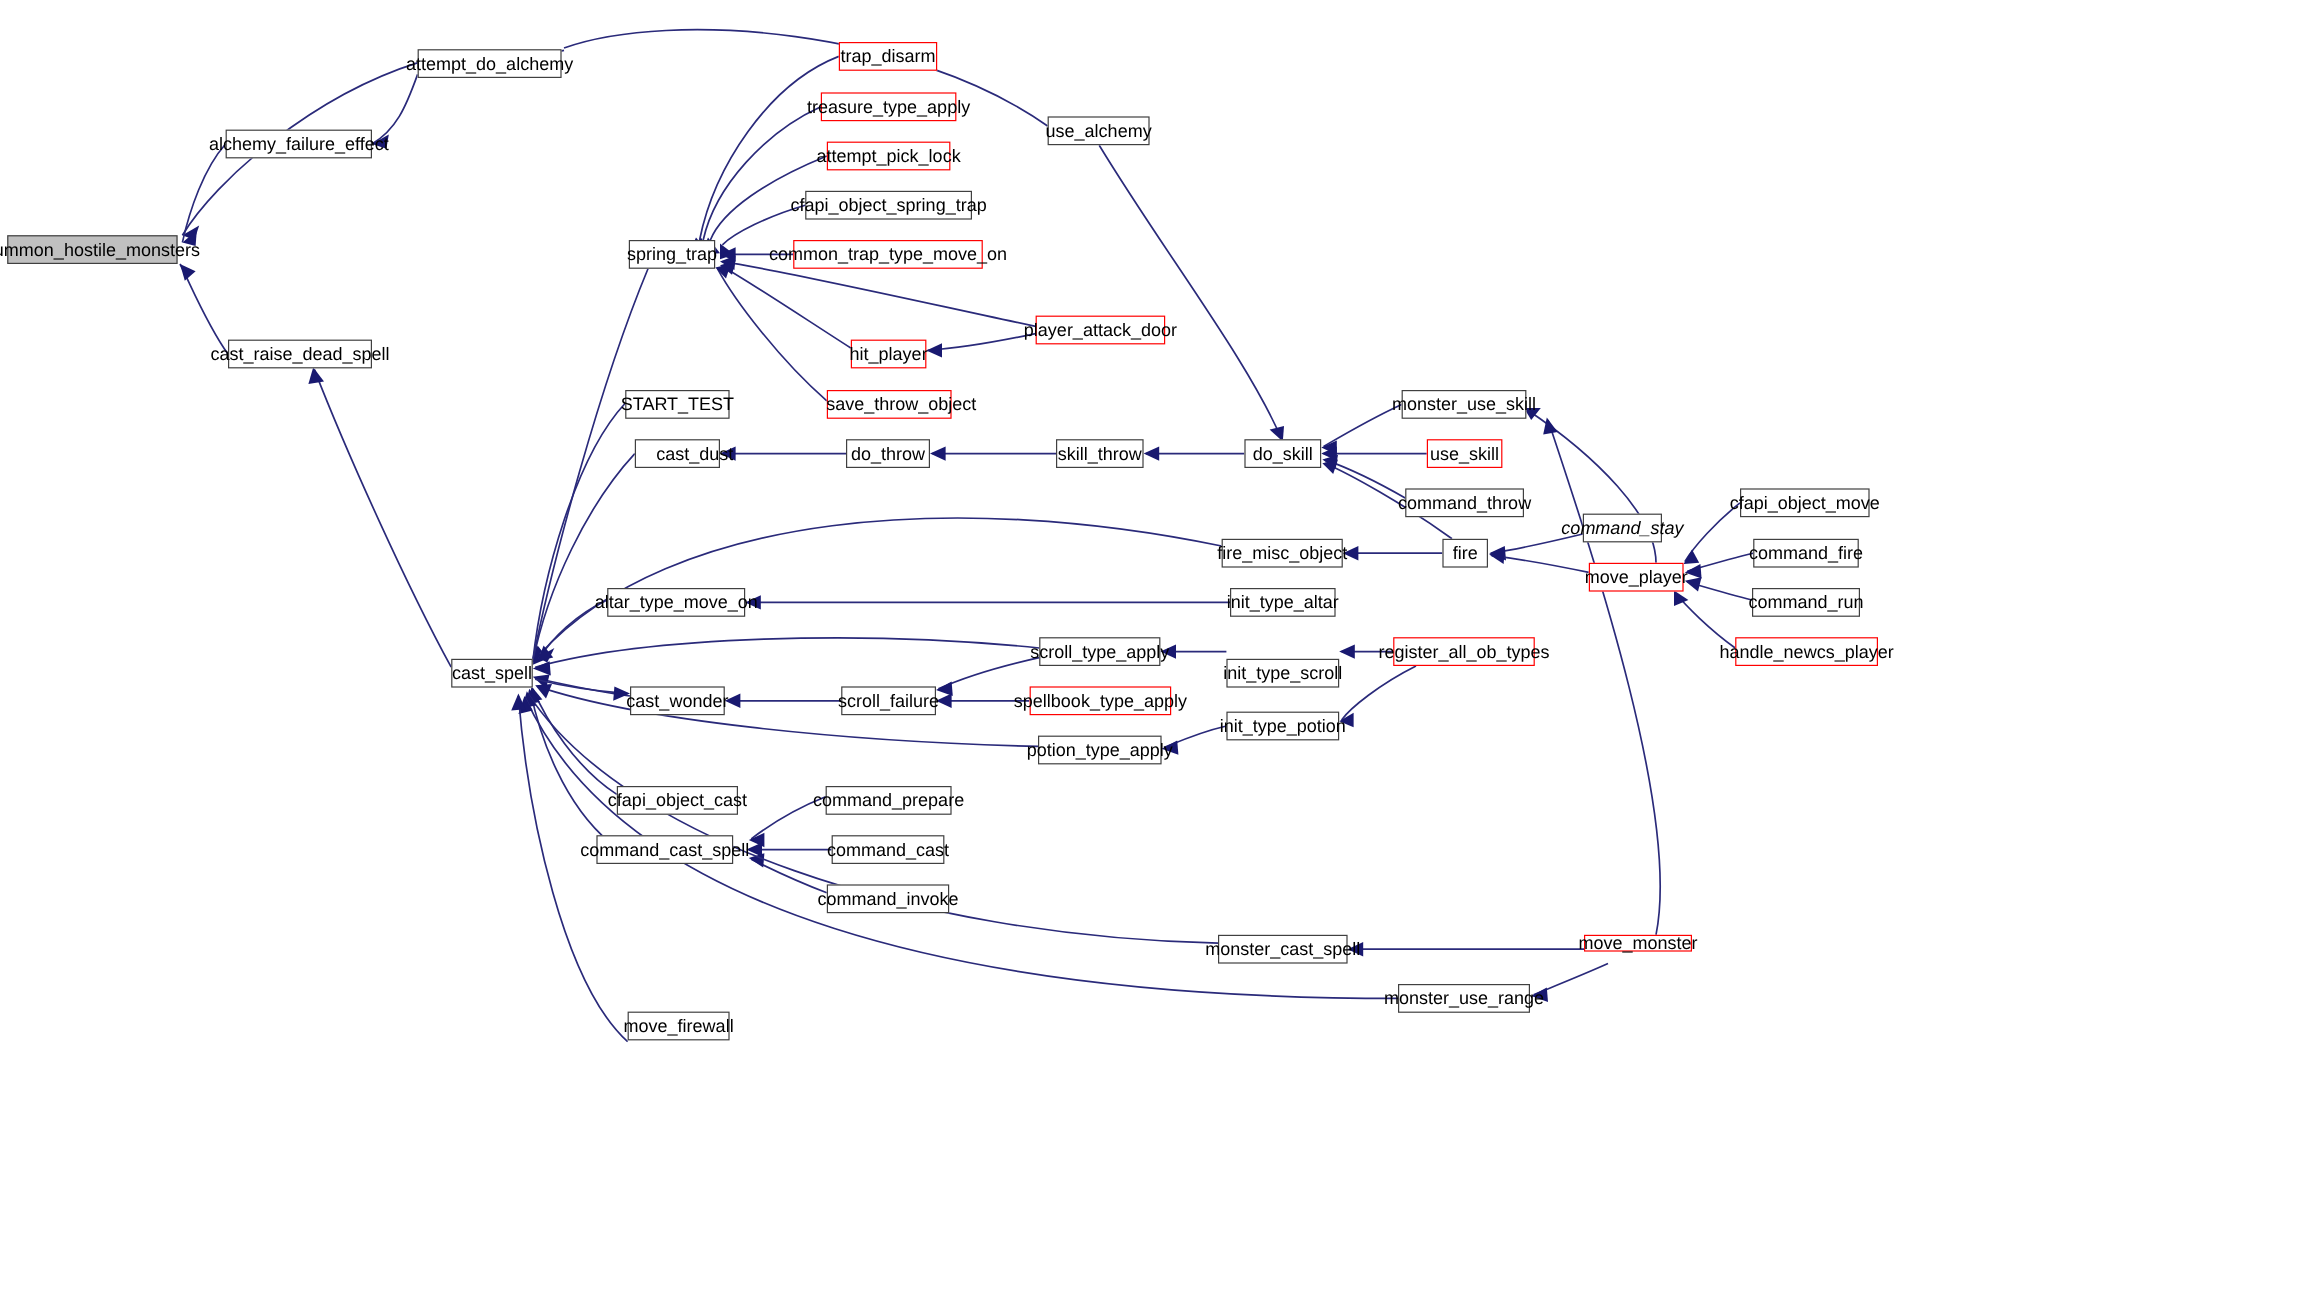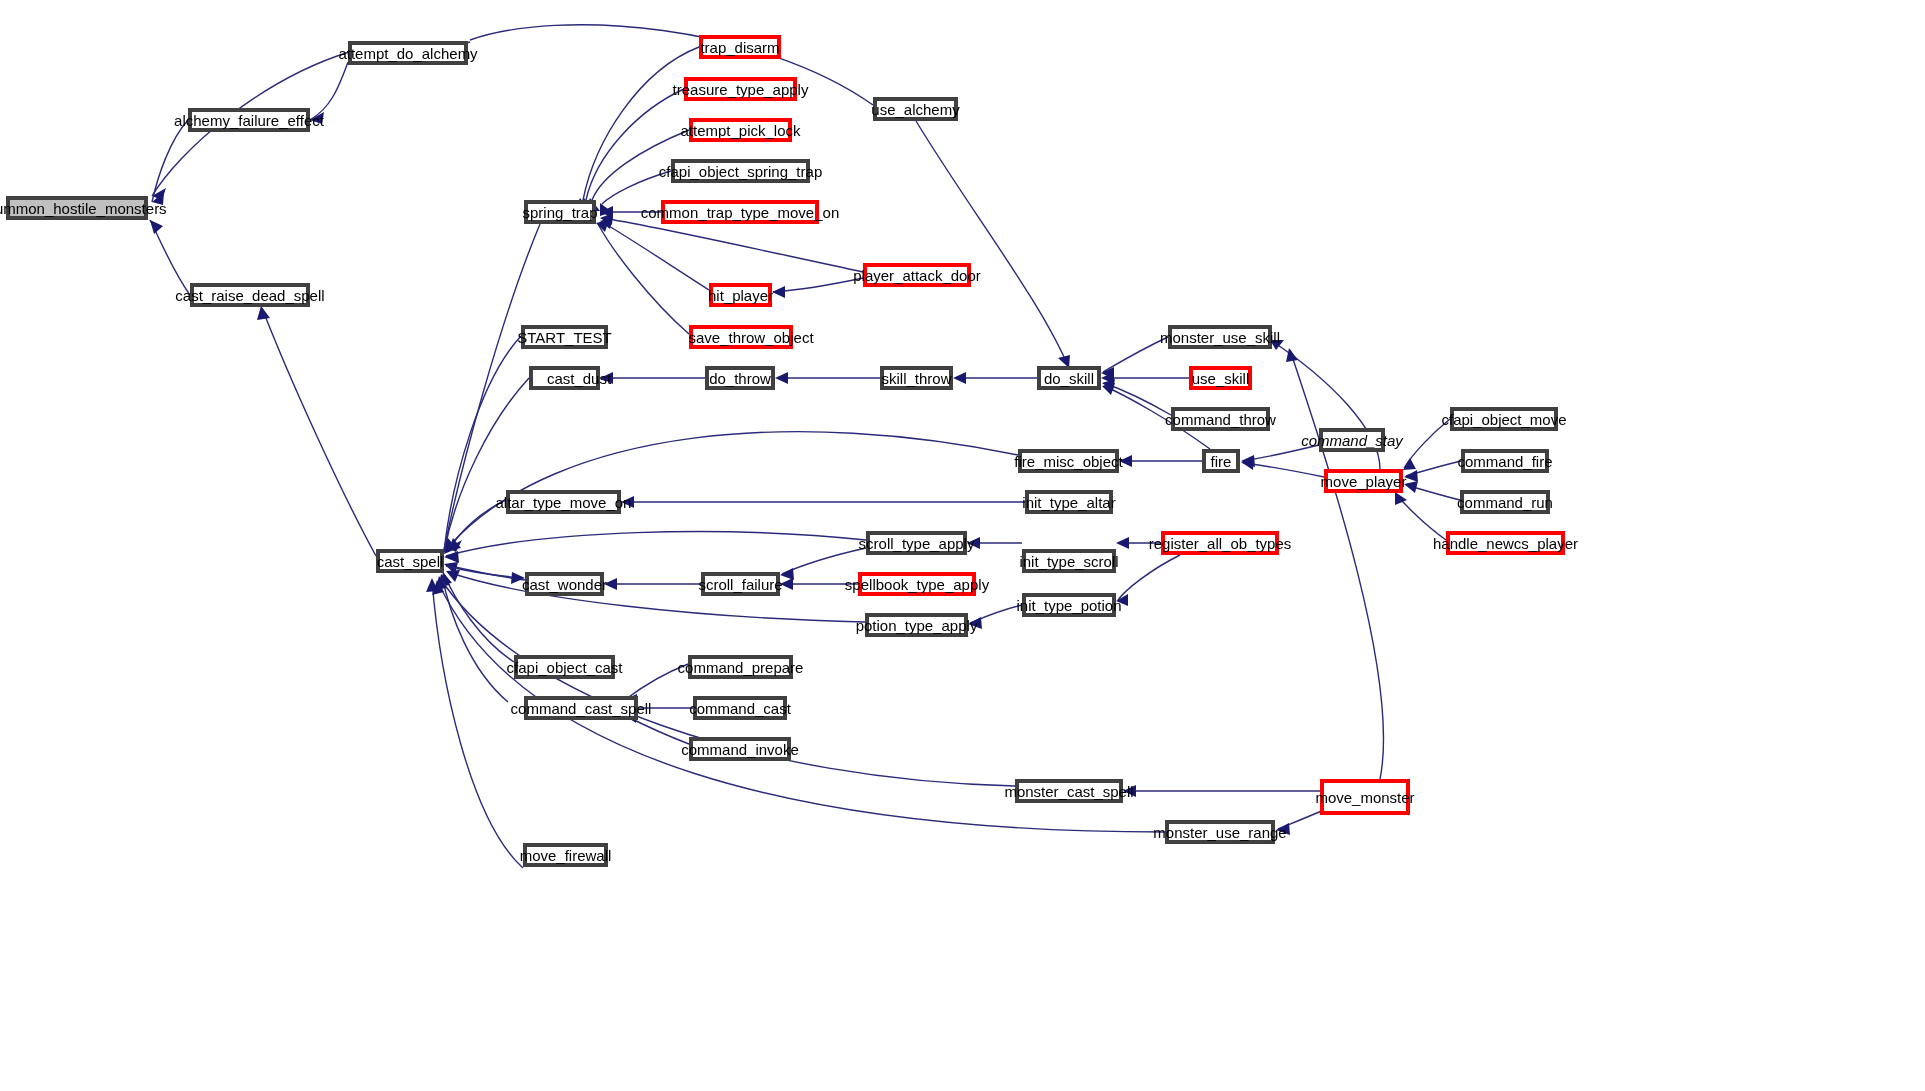--- a/index.html
+++ b/index.html
@@ -1,20 +1,20 @@
 <!DOCTYPE html>
 <html><head>
 <meta charset="utf-8">
 <style>
   html,body{margin:0;padding:0;background:#ffffff;}
   body{font-family:"Liberation Sans", sans-serif;}
   #graph{position:relative;width:1925px;height:1091px;background:#ffffff;overflow:hidden;}
   #edges{position:absolute;left:0;top:0;width:1925px;height:1091px;}
   .node{position:absolute;box-sizing:border-box;display:flex;align-items:center;
-        justify-content:center;background:#ffffff;border:4px solid #7f1d1d;
+        justify-content:center;background:#ffffff;border:1px solid #7f1d1d;
         font-size:15px;line-height:1;color:#000000;white-space:nowrap;
         letter-spacing:0px;}
   .node.red{border-color:#ff0000;}
   .node.root{background:#c0c0c0;border-color:#404040;}
   .node.gray{border-color:#404040;}
   .edge{fill:none;stroke:#2a2a7a;stroke-width:1.4;}
   .arrow{fill:#191970;stroke:none;}
 </style>
 </head>
 <body>
@@ -305,33 +305,33 @@
       </div>
       <div class="node gray" style="left: 865px; top: 613px; width: 103px; height: 24px;">
         <span>potion_type_apply</span>
       </div>
       <div class="node gray" style="left: 514px; top: 655px; width: 101px; height: 24px;">
         <span>cfapi_object_cast</span>
       </div>
       <div class="node gray" style="left: 688px; top: 655px; width: 105px; height: 24px;">
         <span>command_prepare</span>
       </div>
-      <div class="node gray" style="left: 524px; top: 696px; width: 114px; height: 24px;">
+      <div class="node gray" style="left: 497px; top: 696px; width: 114px; height: 24px;">
         <span>command_cast_spell</span>
       </div>
       <div class="node gray" style="left: 693px; top: 696px; width: 94px; height: 24px;">
         <span>command_cast</span>
       </div>
       <div class="node gray" style="left: 689px; top: 737px; width: 102px; height: 24px;">
         <span>command_invoke</span>
       </div>
       <div class="node gray" style="left: 1015px; top: 779px; width: 108px; height: 24px;">
         <span>monster_cast_spell</span>
       </div>
-      <div class="node red" style="left: 1320px; top: 779px; width: 90px; height: 36px;">
+      <div class="node red" style="left: 1320px; top: 779px; width: 90px; height: 14px;">
         <span>move_monster</span>
       </div>
       <div class="node gray" style="left: 1165px; top: 820px; width: 110px; height: 24px;">
         <span>monster_use_range</span>
       </div>
       <div class="node gray" style="left: 523px; top: 843px; width: 85px; height: 24px;">
         <span>move_firewall</span>
       </div>
       <div class="node gray" style="left: 873px; top: 97px; width: 85px; height: 24px;">
         <span>use_alchemy</span>

